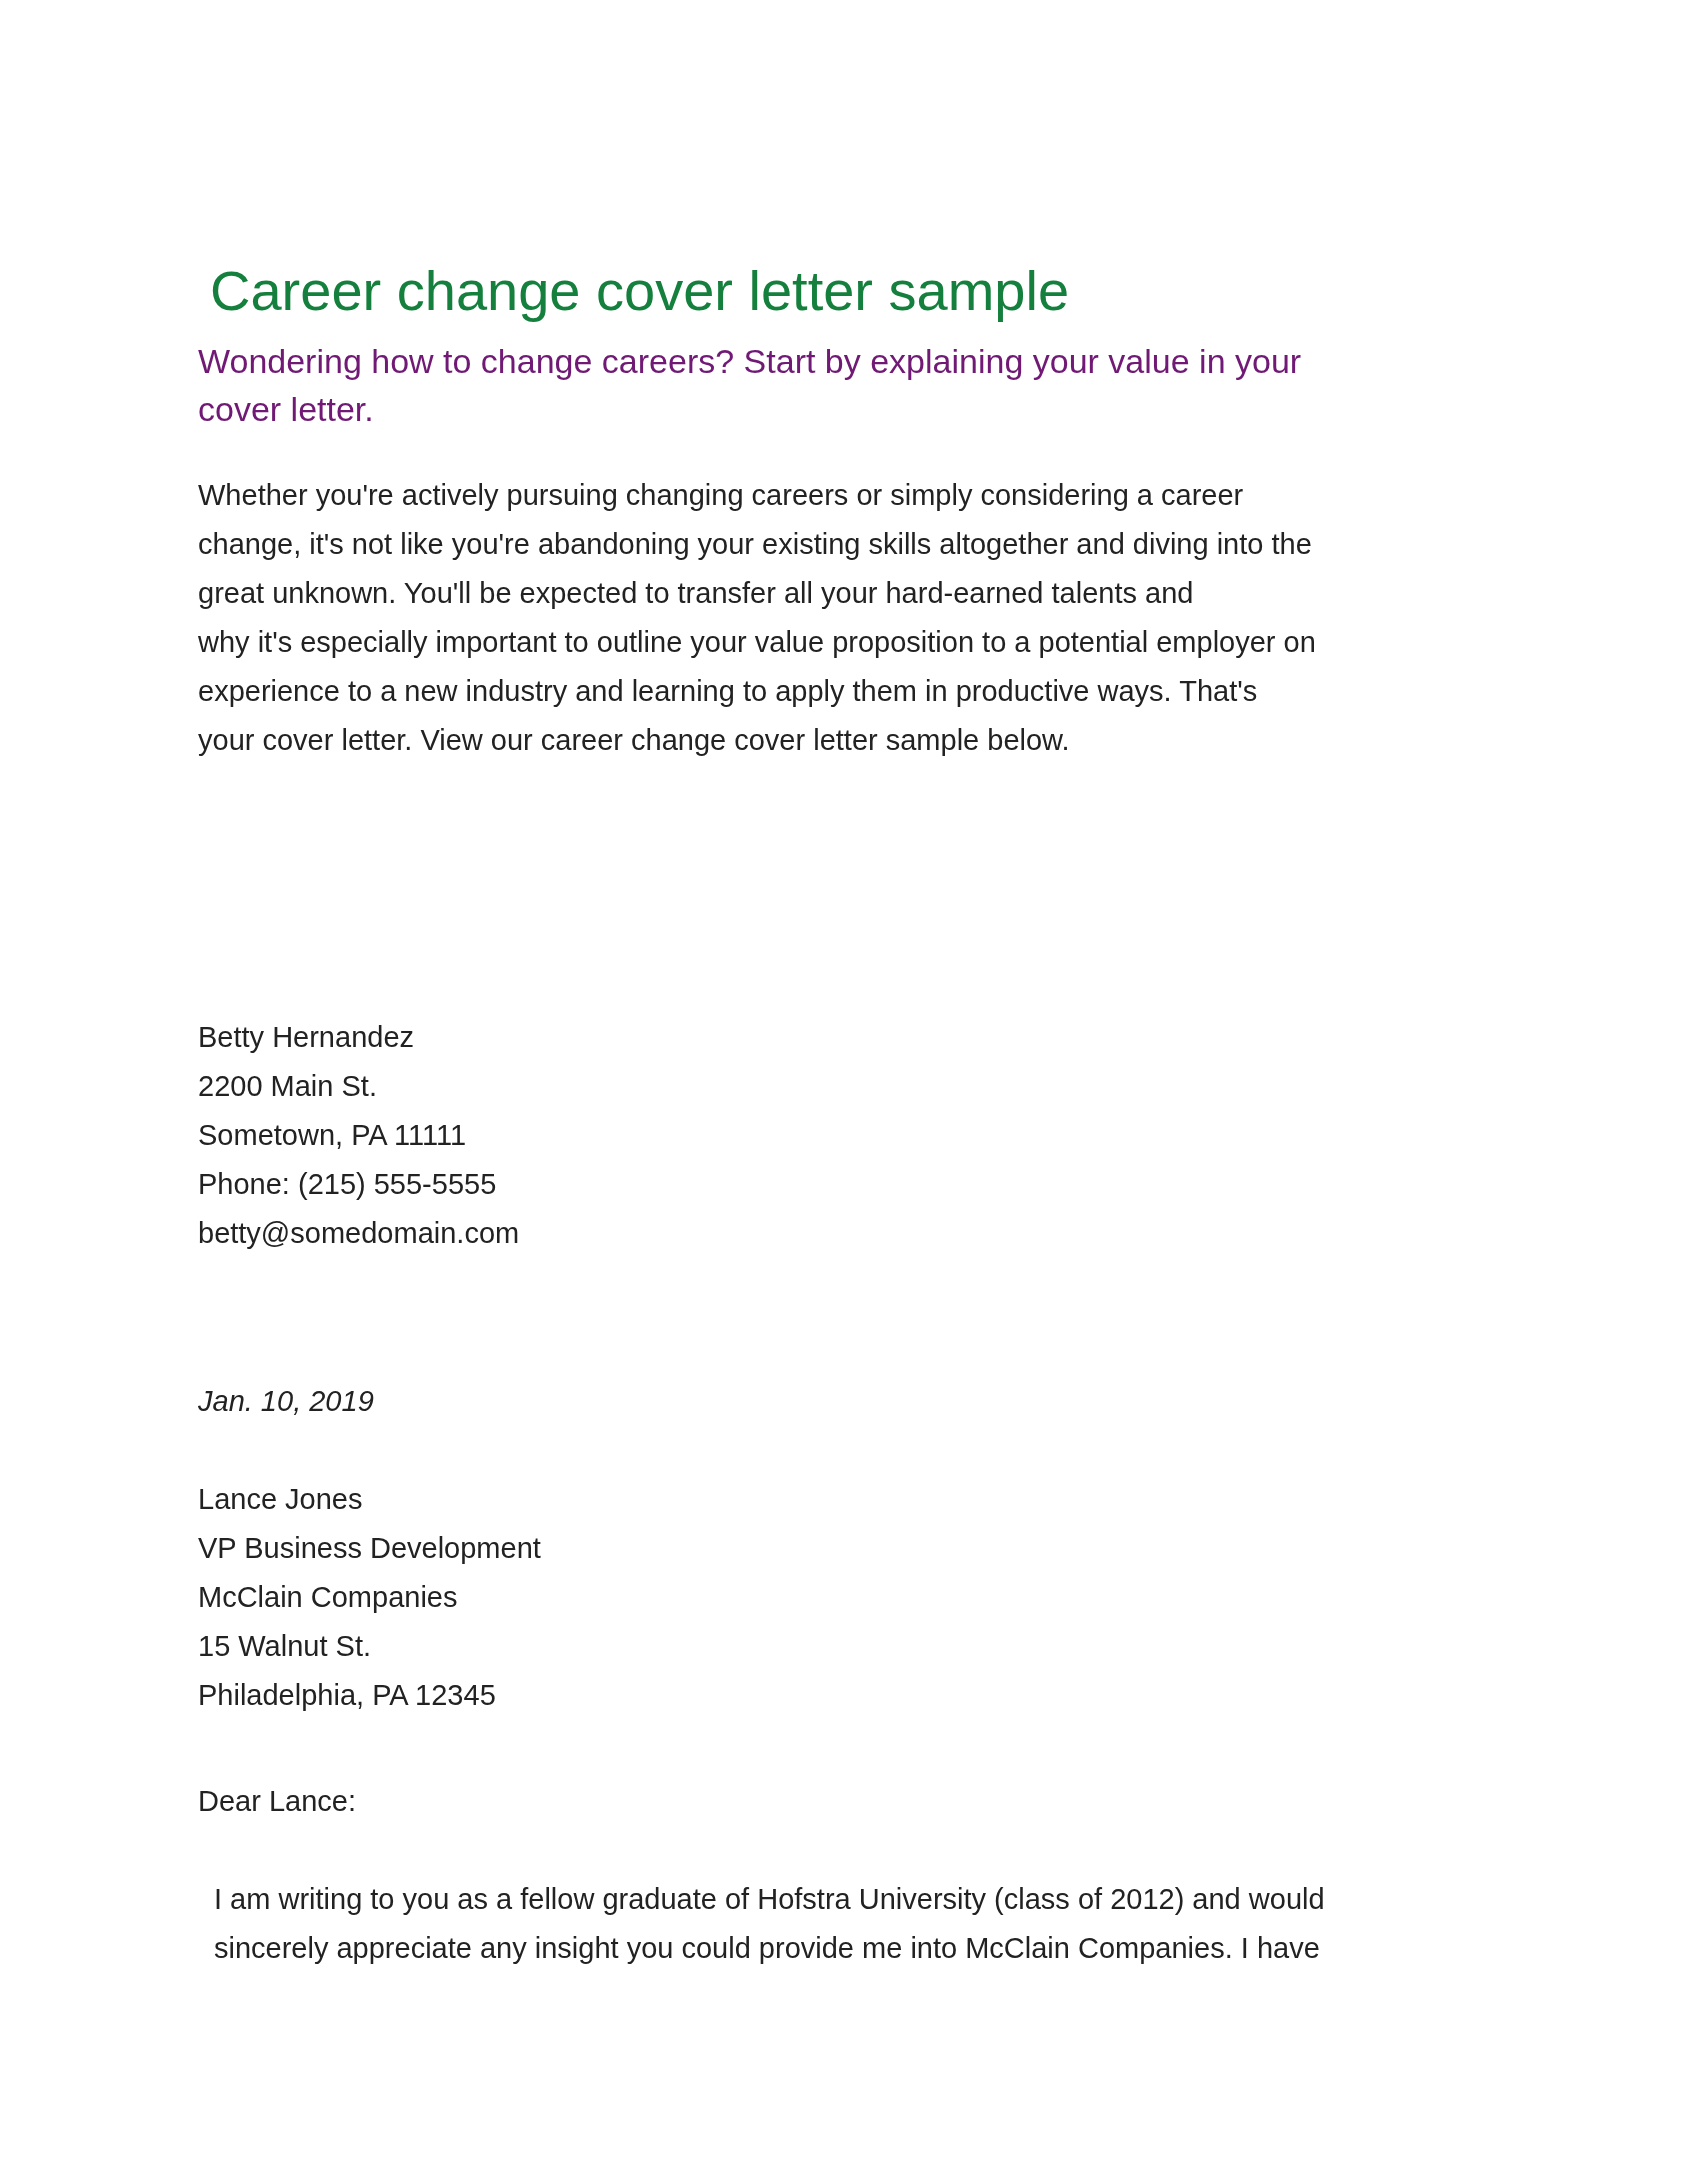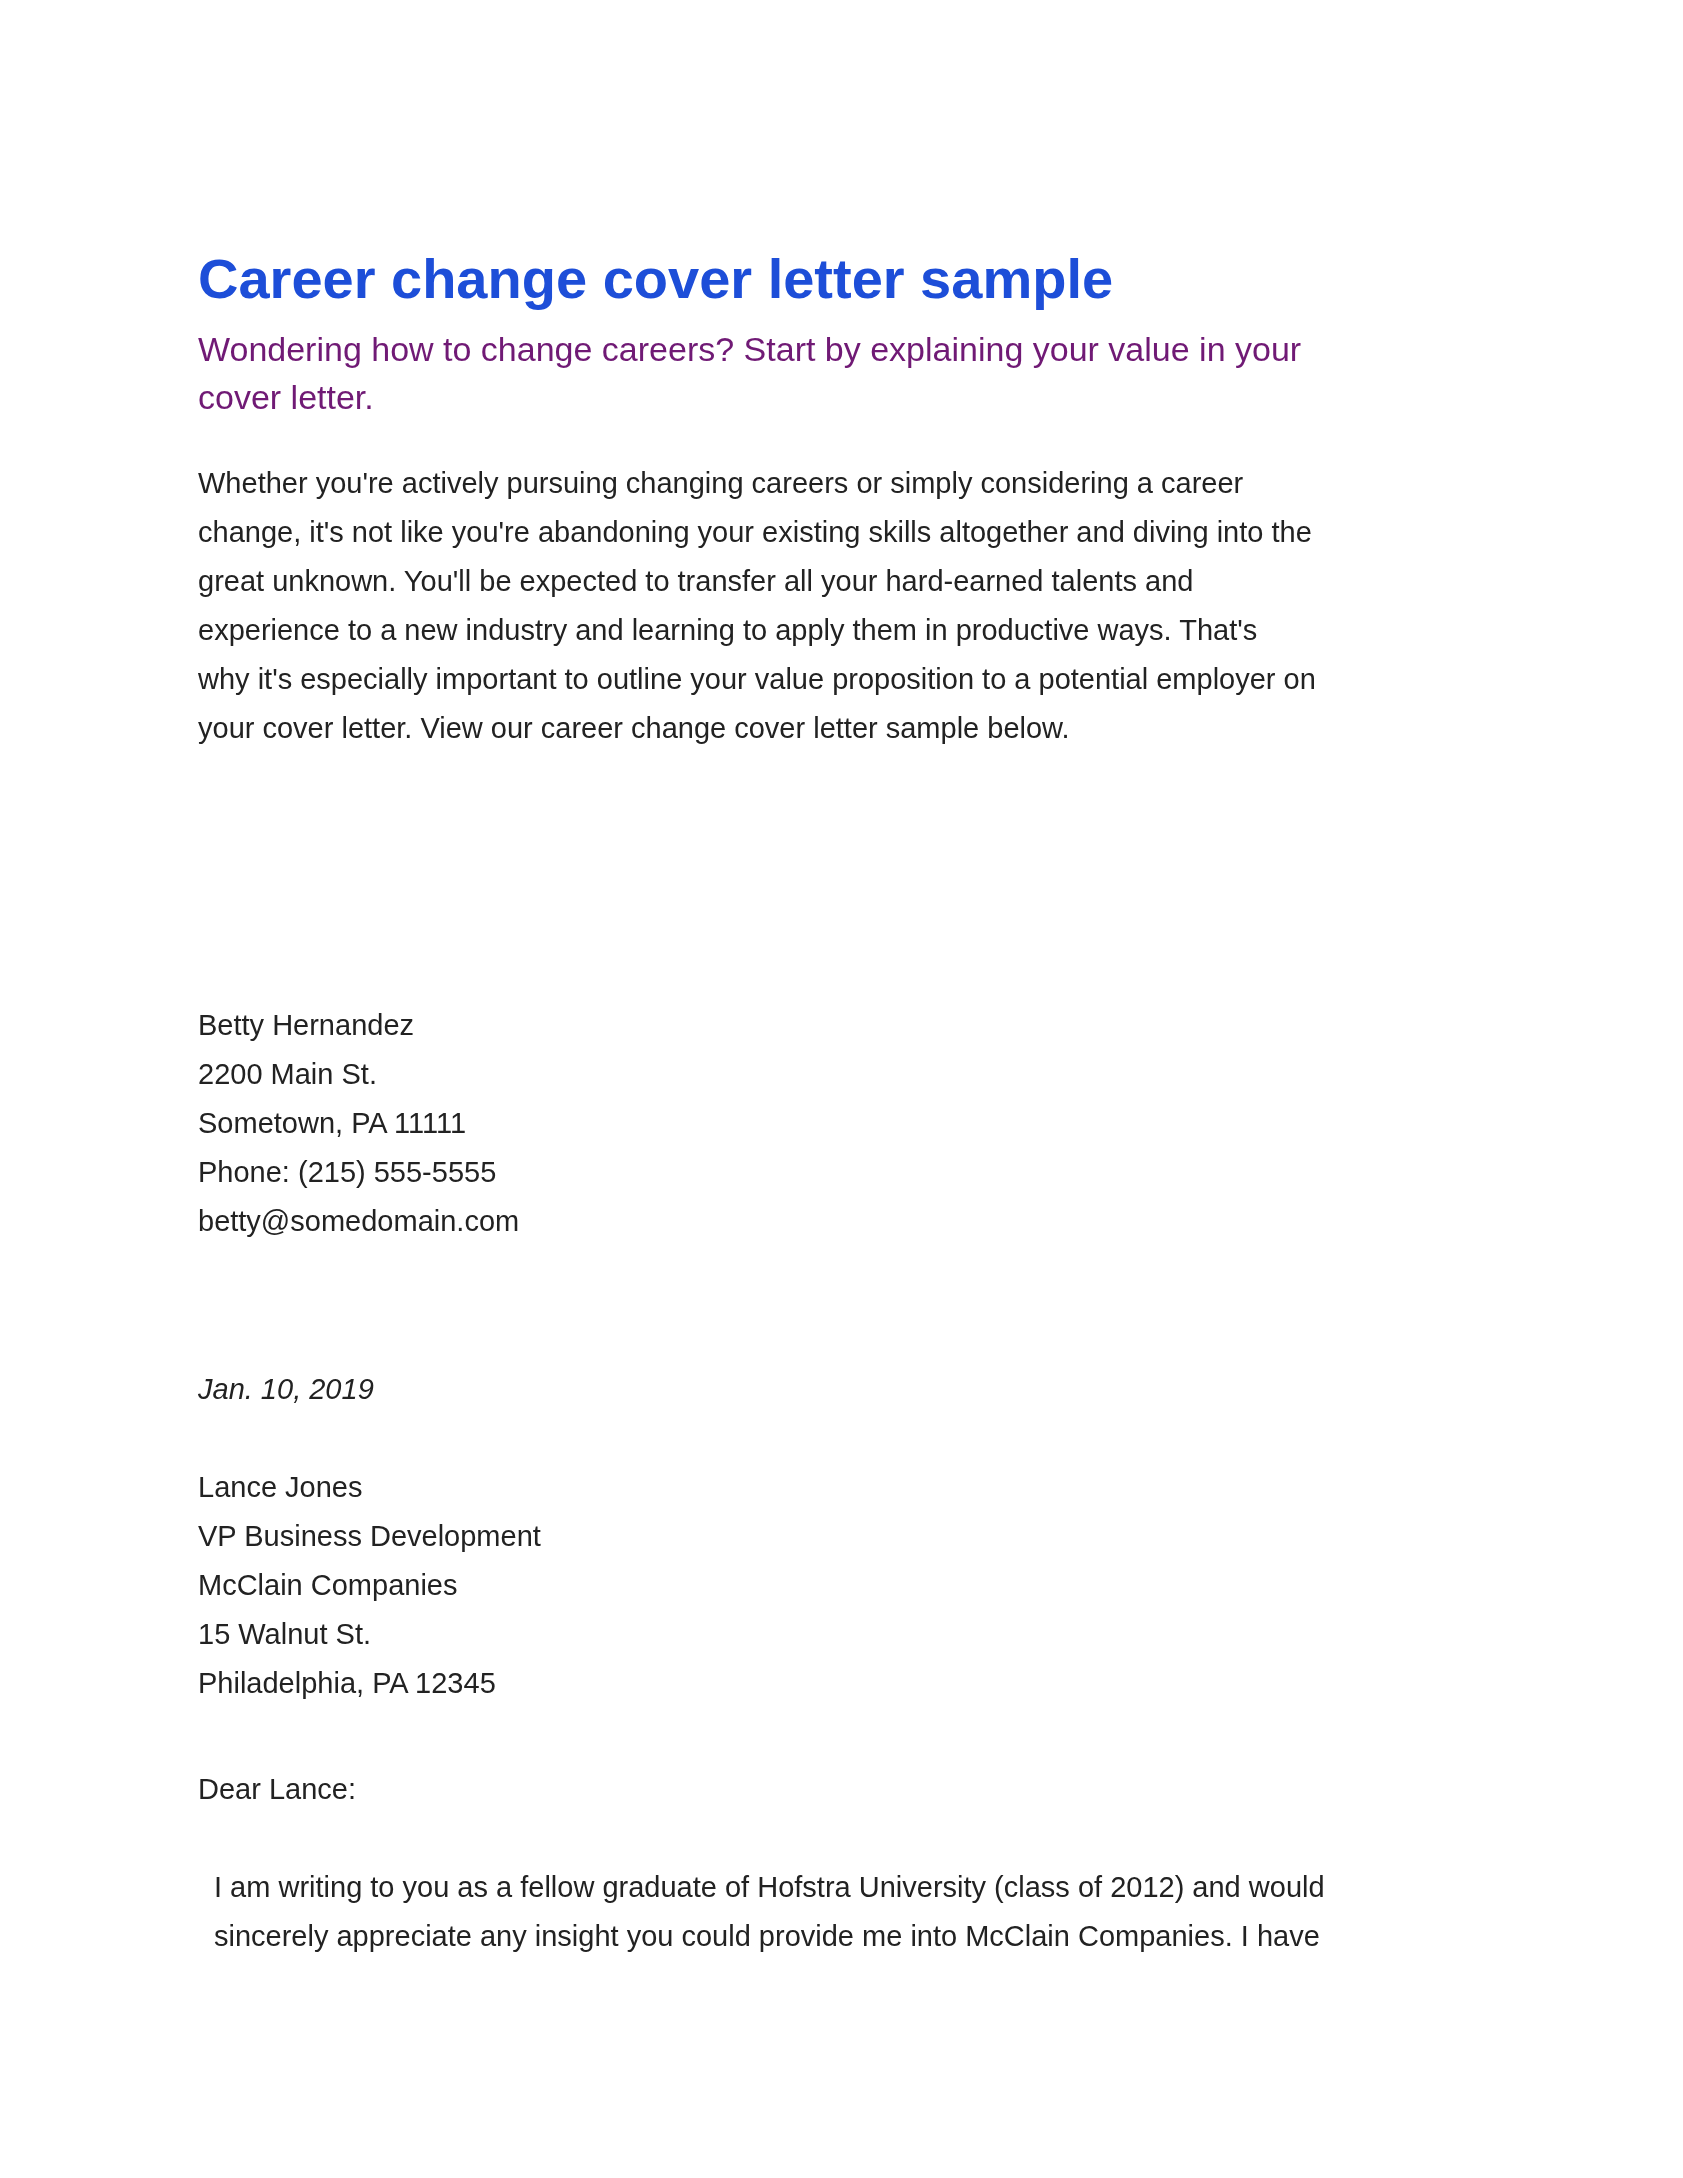--- a/index.html
+++ b/index.html
@@ -16,25 +16,25 @@
     -webkit-font-smoothing: antialiased;
   }
   .page {
     box-sizing: border-box;
     width: 1683px;
     height: 2178px;
     padding: 244px 198px 0 198px;
     background: #ffffff;
   }
   .doc-title {
-    margin: 0;
+    margin: 12px;
     font-size: 56px;
-    font-weight: 700;
+    font-weight: 400;
     line-height: 69px;
-    color: #1d4ed8;
+    color: #15803d;
     white-space: nowrap;
   }
   .subtitle {
     margin-top: 12px;
     color: #701a75;
   }
   .subtitle .text-line {
     font-size: 34px;
     line-height: 48px;
     white-space: nowrap;
@@ -60,22 +60,22 @@
 
   <div class="subtitle">
     <div class="text-line">Wondering how to change careers? Start by explaining your value in your</div>
     <div class="text-line">cover letter.</div>
   </div>
 
   <div class="intro">
     <div class="text-line">Whether you're actively pursuing changing careers or simply considering a career</div>
     <div class="text-line">change, it's not like you're abandoning your existing skills altogether and diving into the</div>
     <div class="text-line">great unknown. You'll be expected to transfer all your hard-earned talents and</div>
+    <div class="text-line">why it's especially important to outline your value proposition to a potential employer on</div>
     <div class="text-line">experience to a new industry and learning to apply them in productive ways. That's</div>
-    <div class="text-line">why it's especially important to outline your value proposition to a potential employer on</div>
     <div class="text-line">your cover letter. View our career change cover letter sample below.</div>
   </div>
 
   <div class="sender-block">
     <div class="text-line">Betty Hernandez</div>
     <div class="text-line">2200 Main St.</div>
     <div class="text-line">Sometown, PA 11111</div>
     <div class="text-line">Phone: (215) 555-5555</div>
     <div class="text-line">betty@somedomain.com</div>
   </div>

